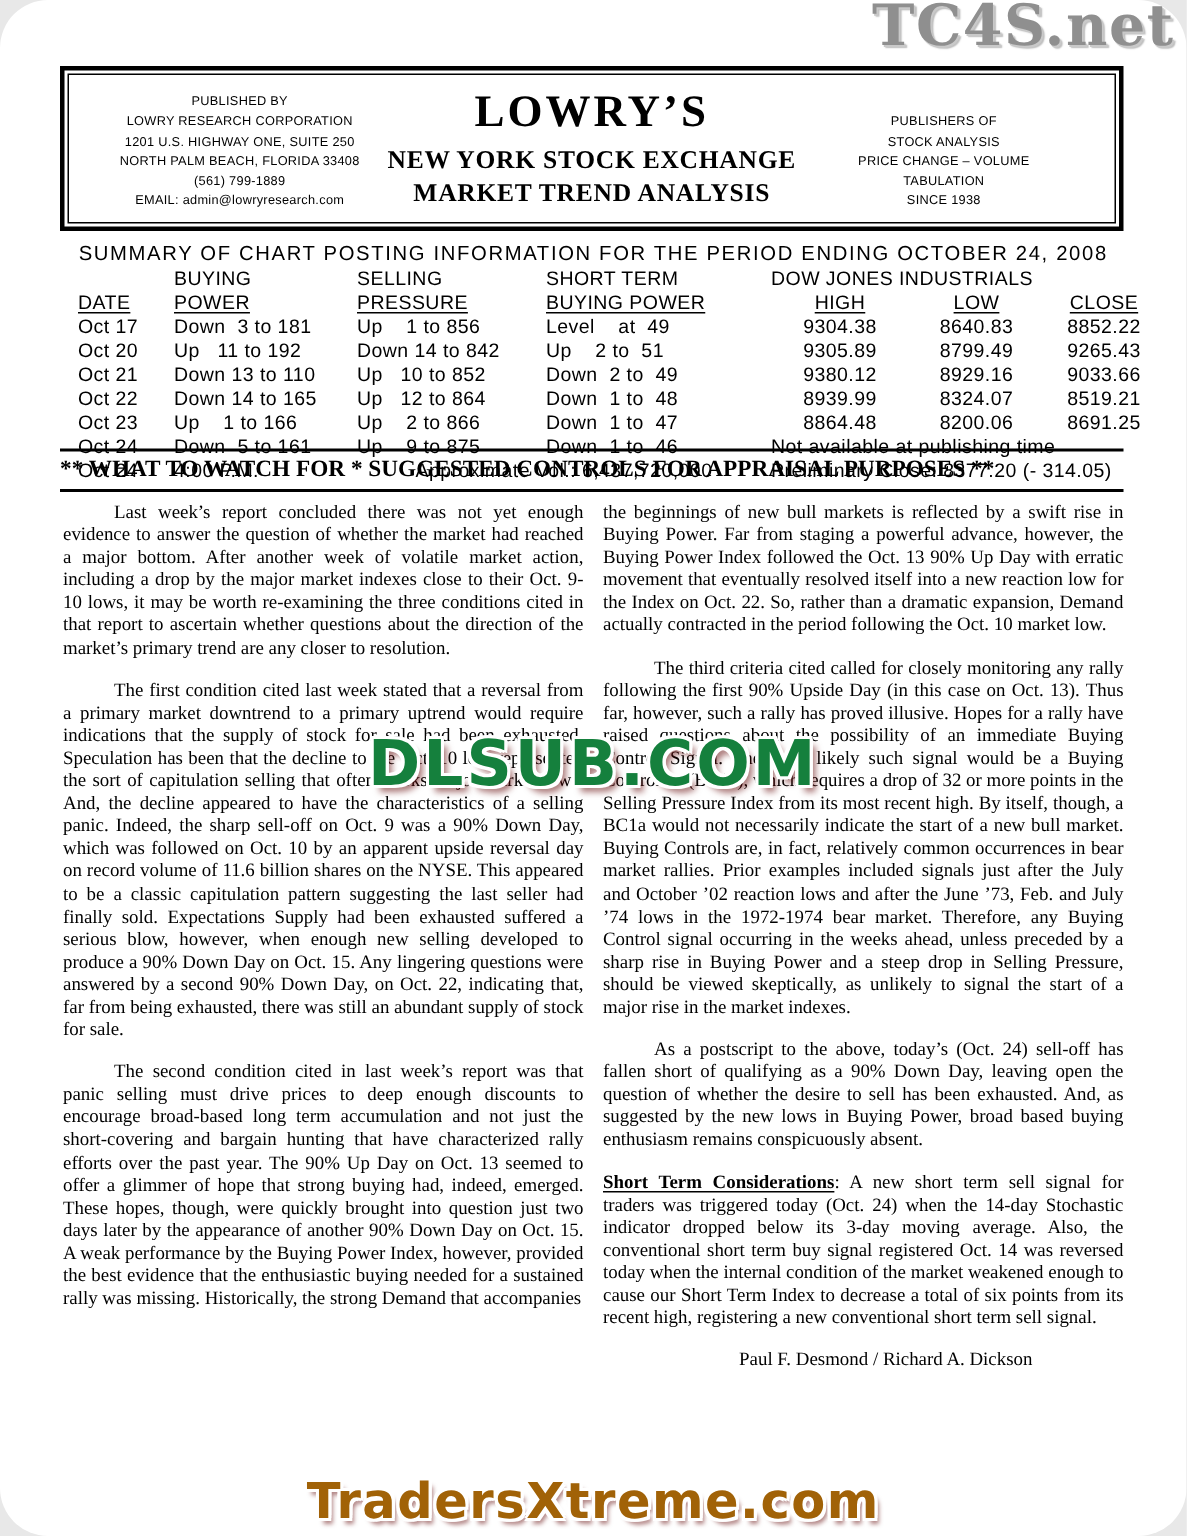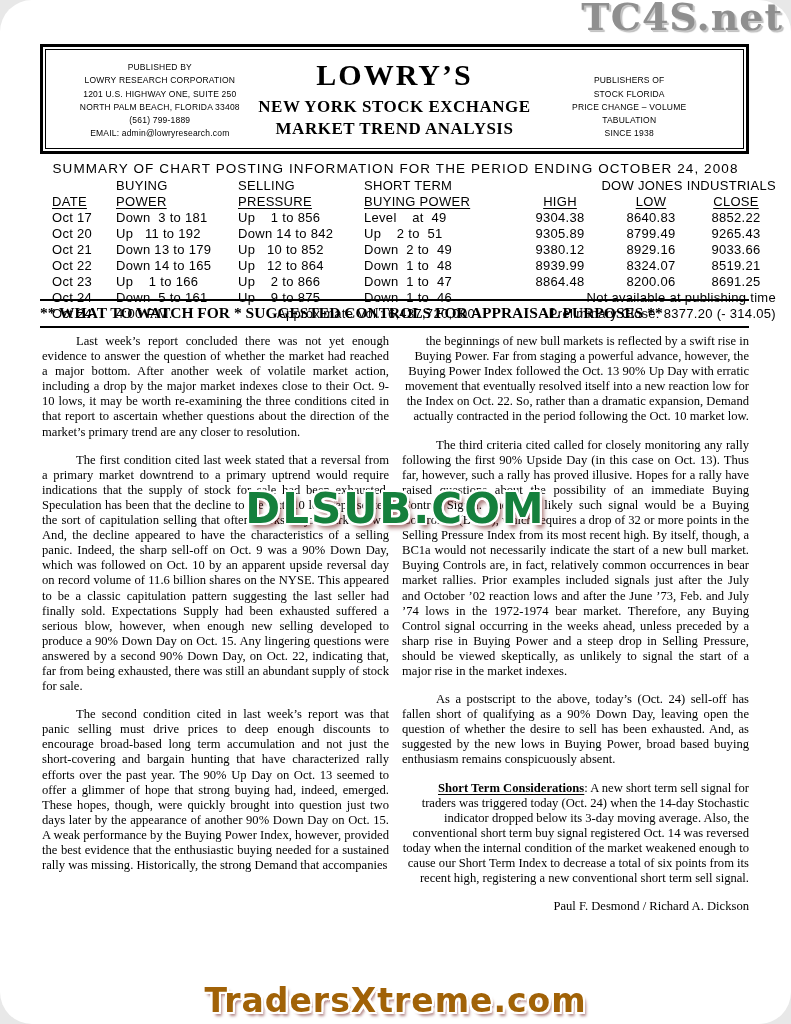--- a/index.html
+++ b/index.html
@@ -65,41 +65,41 @@
   }
   .trow { display:flex; line-height:16px; }
   .trow span { white-space:pre; display:block; }
   .c0 { width:64px; }
   .c1 { width:122px; }
   .c2 { width:126px; }
   .c3 { width:150px; }
   .c4 { width:92px; text-align:center; }
   .c5 { width:90px; text-align:center; }
   .c6 { width:80px; text-align:center; }
-  .c-djia { width:262px; text-align:right; }
+  .c-djia { width:262px; text-align:left; }
   .c-vol { width:276px; text-align:center; }
   .u { text-decoration:underline; text-underline-offset:2px; }
   .hdr .u { display:inline-block; }
   
   .banner {
     position:absolute; top:299px; left:40px; right:42px;
     border-top:2px solid #000; border-bottom:2px solid #000;
     text-align:left;
     font-family:"Liberation Serif", serif;
     font-weight:bold; font-size:15.5px;
     padding:3px 0 4px 0;
   }
   
   .bodycols {
     position:absolute; top:334px; left:42px; right:42px;
     display:flex; gap:13px;
   }
   .col { width:347px; font-size:12.6px; line-height:15.1px; text-align:justify; }
   .para { margin-bottom:13px; text-indent:34px; }
-  .para.noind { text-indent:0;text-align:right; }
+  .para.noind { text-indent:0; }
   .para:last-child { margin-bottom:0; }
   .bold-ul { font-weight:bold; text-decoration:underline; text-underline-offset:2px; }
   .signature { text-align:center; padding-left:30px; margin-top:2px; }
   
   .wm-mid {
     position:absolute; top:484px; left:50%; transform:translateX(-50%);
     font-family:"DejaVu Sans", sans-serif;
     font-weight:bold; font-size:42px; letter-spacing:2px;
     color:#15803d;
     text-shadow:
@@ -135,21 +135,21 @@
         <span class="mast-line">(561) 799-1889</span>
         <span class="mast-line">EMAIL:  admin@lowryresearch.com</span>
       </div>
       <div class="mast-col mast-center">
         <div class="mast-title">LOWRY’S</div>
         <div class="mast-sub">NEW YORK STOCK EXCHANGE</div>
         <div class="mast-sub">MARKET TREND ANALYSIS</div>
       </div>
       <div class="mast-col mast-right">
         <span class="mast-line">PUBLISHERS OF</span>
-        <span class="mast-line">STOCK FLORIDA</span>
+        <span class="mast-line">STOCK ANALYSIS</span>
         <span class="mast-line">PRICE CHANGE – VOLUME</span>
         <span class="mast-line">TABULATION</span>
         <span class="mast-line">SINCE 1938</span>
       </div>
     </div>
   </div>
 
   <div class="summary-title">SUMMARY OF CHART POSTING INFORMATION FOR THE PERIOD ENDING OCTOBER 24, 2008</div>
 
   <div class="tbl">
@@ -183,21 +183,21 @@
       <span class="c0">Oct 20</span>
       <span class="c1">Up   11 to 192</span>
       <span class="c2">Down 14 to 842</span>
       <span class="c3">Up    2 to  51</span>
       <span class="c4">9305.89</span>
       <span class="c5">8799.49</span>
       <span class="c6">9265.43</span>
     </div>
     <div class="trow">
       <span class="c0">Oct 21</span>
-      <span class="c1">Down 13 to 179</span>
+      <span class="c1">Down 13 to 110</span>
       <span class="c2">Up   10 to 852</span>
       <span class="c3">Down  2 to  49</span>
       <span class="c4">9380.12</span>
       <span class="c5">8929.16</span>
       <span class="c6">9033.66</span>
     </div>
     <div class="trow">
       <span class="c0">Oct 22</span>
       <span class="c1">Down 14 to 165</span>
       <span class="c2">Up   12 to 864</span>

